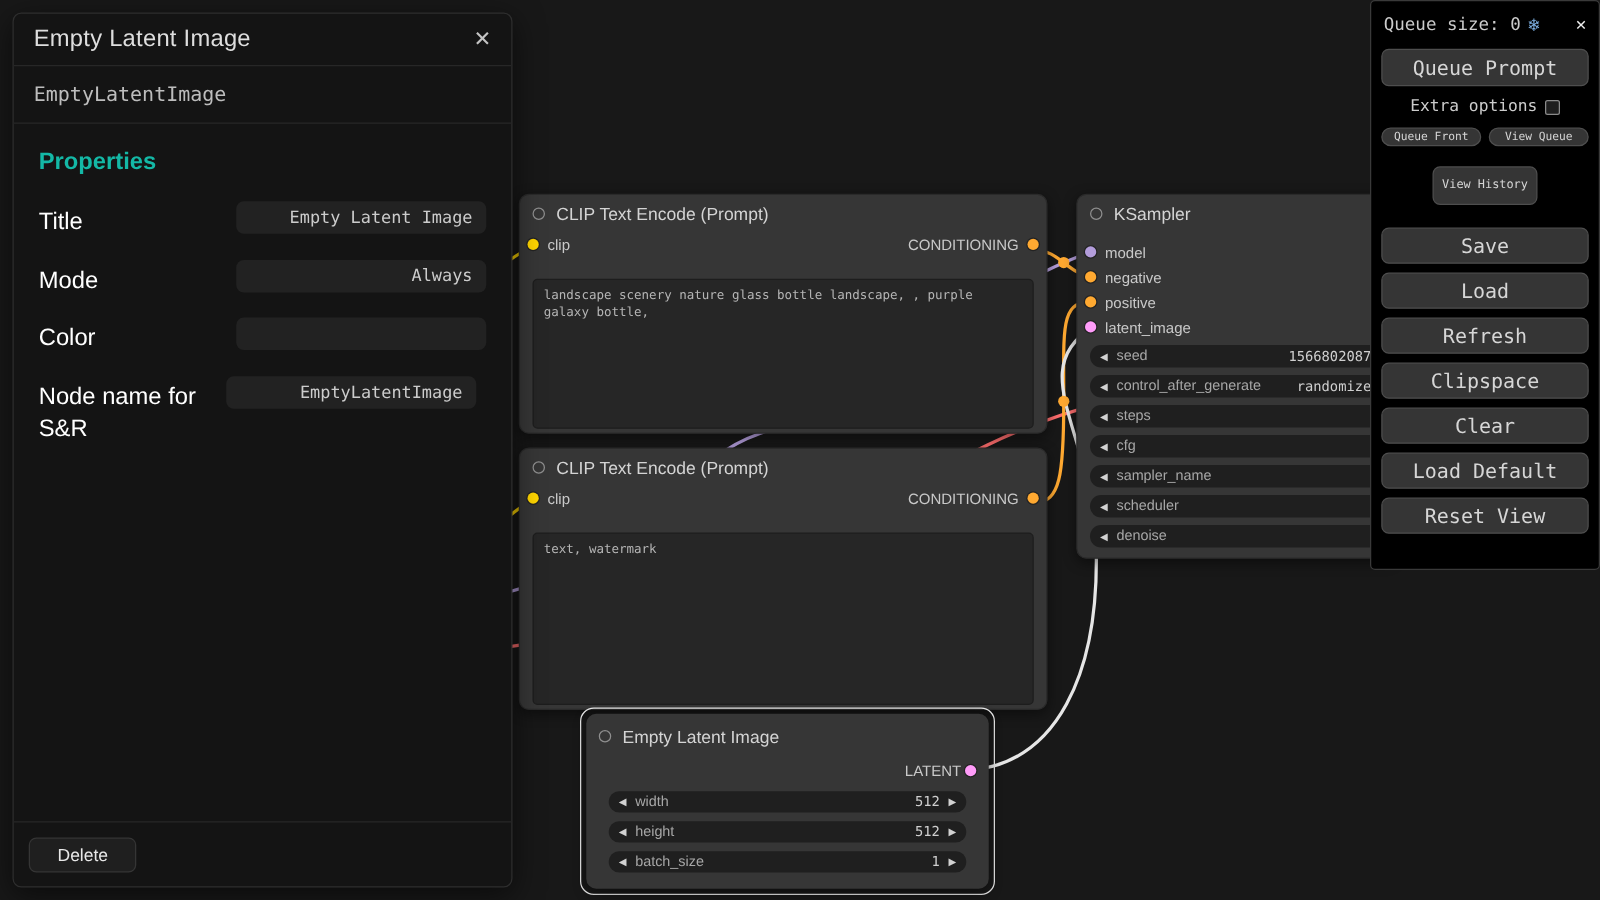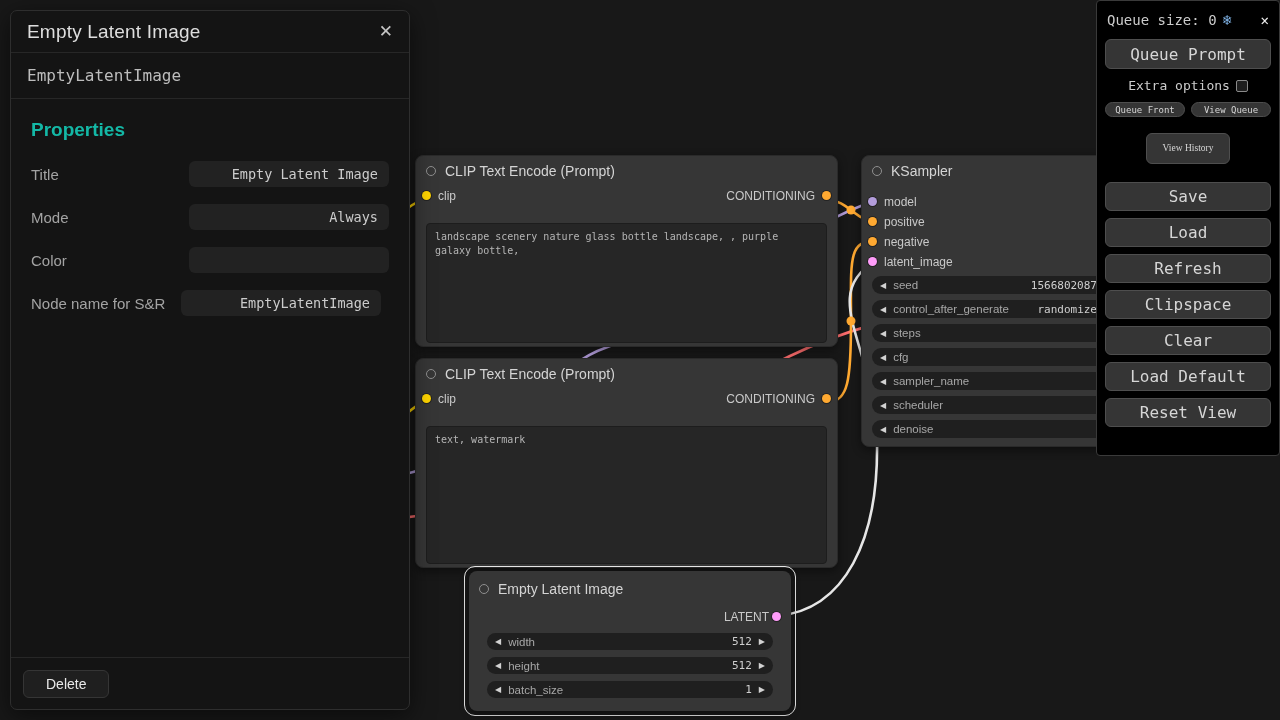--- a/index.html
+++ b/index.html
@@ -63,21 +63,21 @@
   .dlg-titlebar { height:42px; display:flex; align-items:center; padding:0 16px;
                   border-bottom:1px solid #272727; }
   .dlg-title { font-size:19px; color:#dedede; letter-spacing:.2px; }
   .dlg-close { margin-left:auto; font-size:17px; color:#c4c4c4; cursor:pointer; }
   .dlg-subtitle { height:46px; display:flex; align-items:center; padding:0 16px;
                   border-bottom:1px solid #272727; font-family:"DejaVu Sans Mono",monospace;
                   font-size:16px; color:#bdbdbd; }
   .dlg-props { padding:16px; }
   .props-heading { font-size:19px; font-weight:bold; color:#14b8a6; margin:4px 0 20px 4px; }
   .prop-row { display:flex; align-items:flex-start; margin:0 4px 17px 4px; }
-  .prop-label { flex:1; font-size:15px; color:#a3a3a3; padding-top:4px; line-height:1.35; }
+  .prop-label { flex:1; font-size:19px; color:#ffffff; padding-top:4px; line-height:1.35; }
   .prop-input { flex:none; width:200px; height:26px; background:#222222; border-radius:6px;
                 display:flex; align-items:center; justify-content:flex-end; padding:0 11px;
                 font-family:"DejaVu Sans Mono",monospace; font-size:13.5px; color:#cccccc; }
   .dlg-footer { position:absolute; left:0; right:0; bottom:0; height:52px;
                 border-top:1px solid #272727; display:flex; align-items:center; padding:0 12px; }
   .delete-btn { background:#1f1f1f; border:1px solid #353535; border-radius:6px; color:#e8e8e8;
                 font-family:"Liberation Sans",sans-serif; font-size:14px; padding:5px 22px; cursor:pointer; }
 
   
   .menu { position:absolute; top:0; right:0; width:184px; z-index:30; background:#000000;
@@ -90,21 +90,21 @@
          color:#d6d6d6; font-family:"DejaVu Sans Mono",monospace; cursor:pointer; }
   .btn-big { height:29px; font-size:16px; margin-bottom:7px; }
   .btn-queue { height:30px; font-size:16px; margin-bottom:9px; }
   .extra-row { display:flex; align-items:center; justify-content:center; gap:6px;
                font-size:13px; margin-bottom:9px; }
   .checkbox { width:12px; height:12px; border:1px solid #8a8a8a; border-radius:2px;
               background:#1e1e1e; cursor:pointer; flex:none; }
   .small-row { display:flex; gap:6px; margin-bottom:7px; }
   .btn-small { flex:1; height:15px; font-size:9px; border-radius:8px; padding:0; line-height:12px; }
   .btn-history { width:84px; margin:16px auto 18px auto; height:31px; font-size:9.5px; line-height:1.3;
-                 white-space:normal;font-family:Liberation Serif, serif; }
+                 white-space:normal; }
 </style>
 </head>
 <body>
 
 <svg class="wires" width="1280" height="720">
   <path d="M 385 226 C 402 214 412 202 424 200" stroke="#FFD500"></path>
   <path d="M 385 430 C 402 420 412 406 424 402" stroke="#FFD500"></path>
   <path d="M 380 478 C 490 468 545 368 605 348 C 700 314 795 226 875 201" stroke="#B39DDB"></path>
   <path d="M 380 520 C 520 512 660 420 790 356 C 900 302 1050 290 1200 285" stroke="#FF6E6E"></path>
   <path d="M 828 200 C 848 200 855 221 875 221" stroke="#FFA931"></path>
@@ -148,25 +148,25 @@
     <span class="collapse-dot"></span>
     <span>KSampler</span>
   </div>
   <div class="slots">
     <div class="slot-row">
       <span class="dot in dot-purple"></span>
       <span class="only-left">model</span>
     </div>
     <div class="slot-row">
       <span class="dot in dot-orange"></span>
+      <span class="only-left">negative</span>
+    </div>
+    <div class="slot-row">
+      <span class="dot in dot-orange"></span>
       <span class="only-left">positive</span>
-    </div>
-    <div class="slot-row">
-      <span class="dot in dot-orange"></span>
-      <span class="only-left">negative</span>
     </div>
     <div class="slot-row">
       <span class="dot in dot-pink"></span>
       <span class="only-left">latent_image</span>
     </div>
   </div>
   <div class="widgets">
     <div class="widget">
       <span class="w-arrow">◀</span>
       <span>seed</span>

